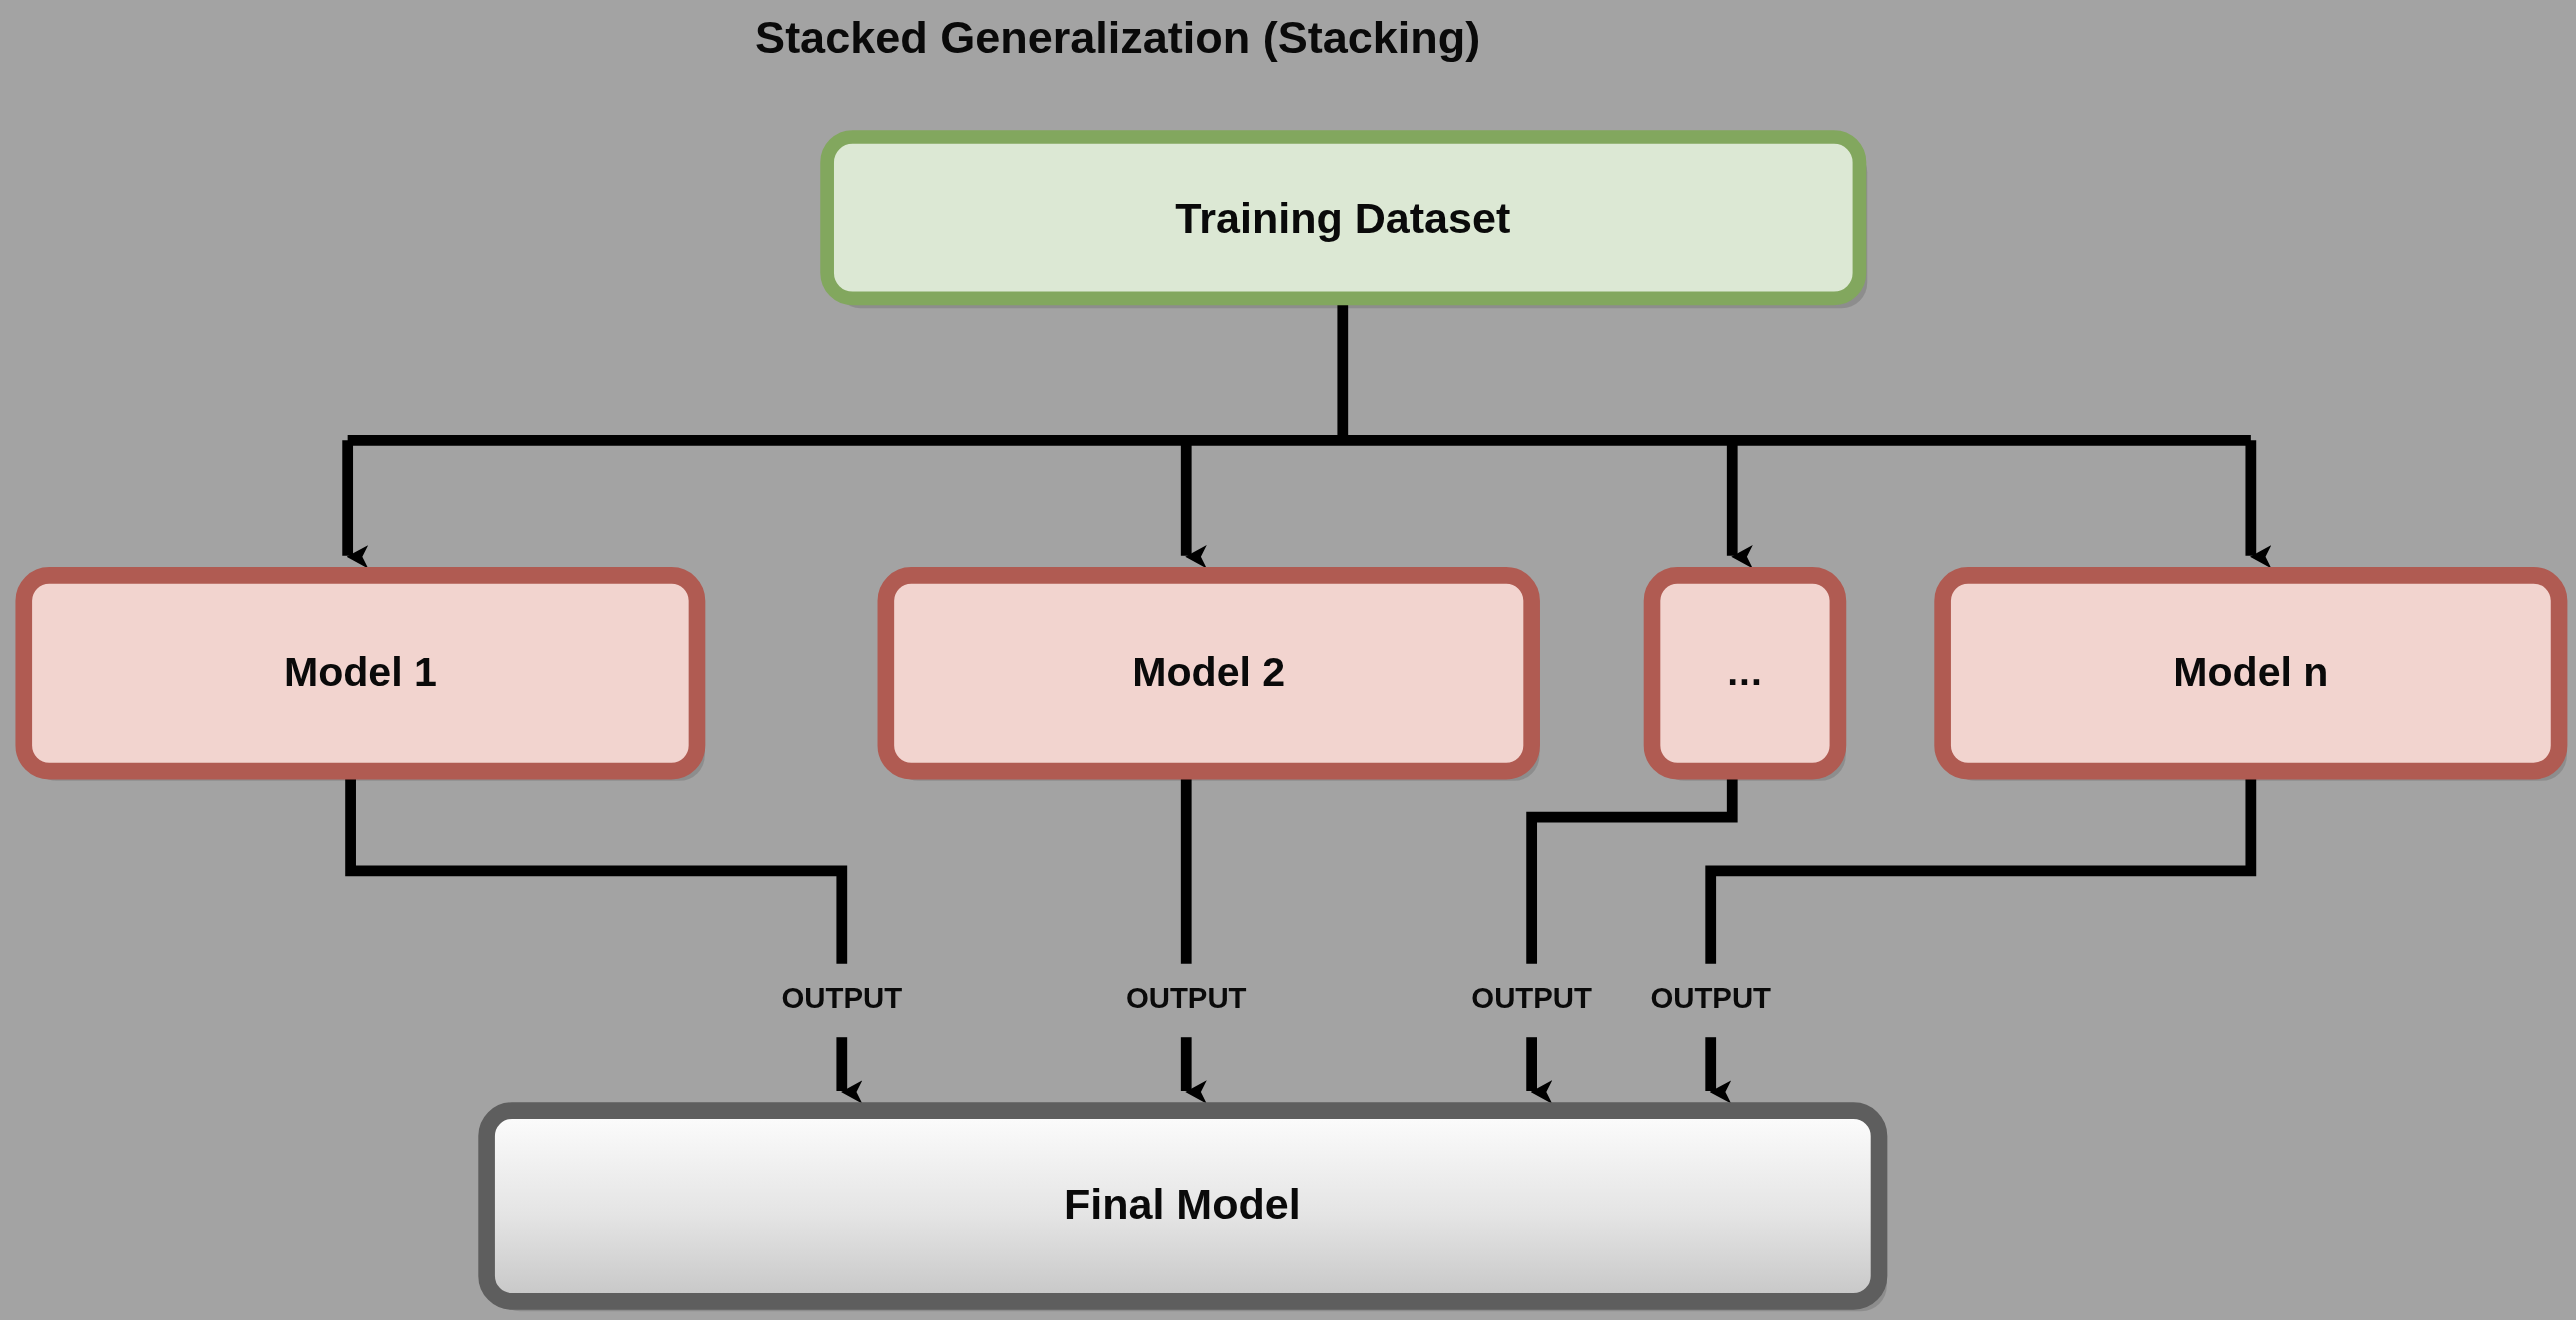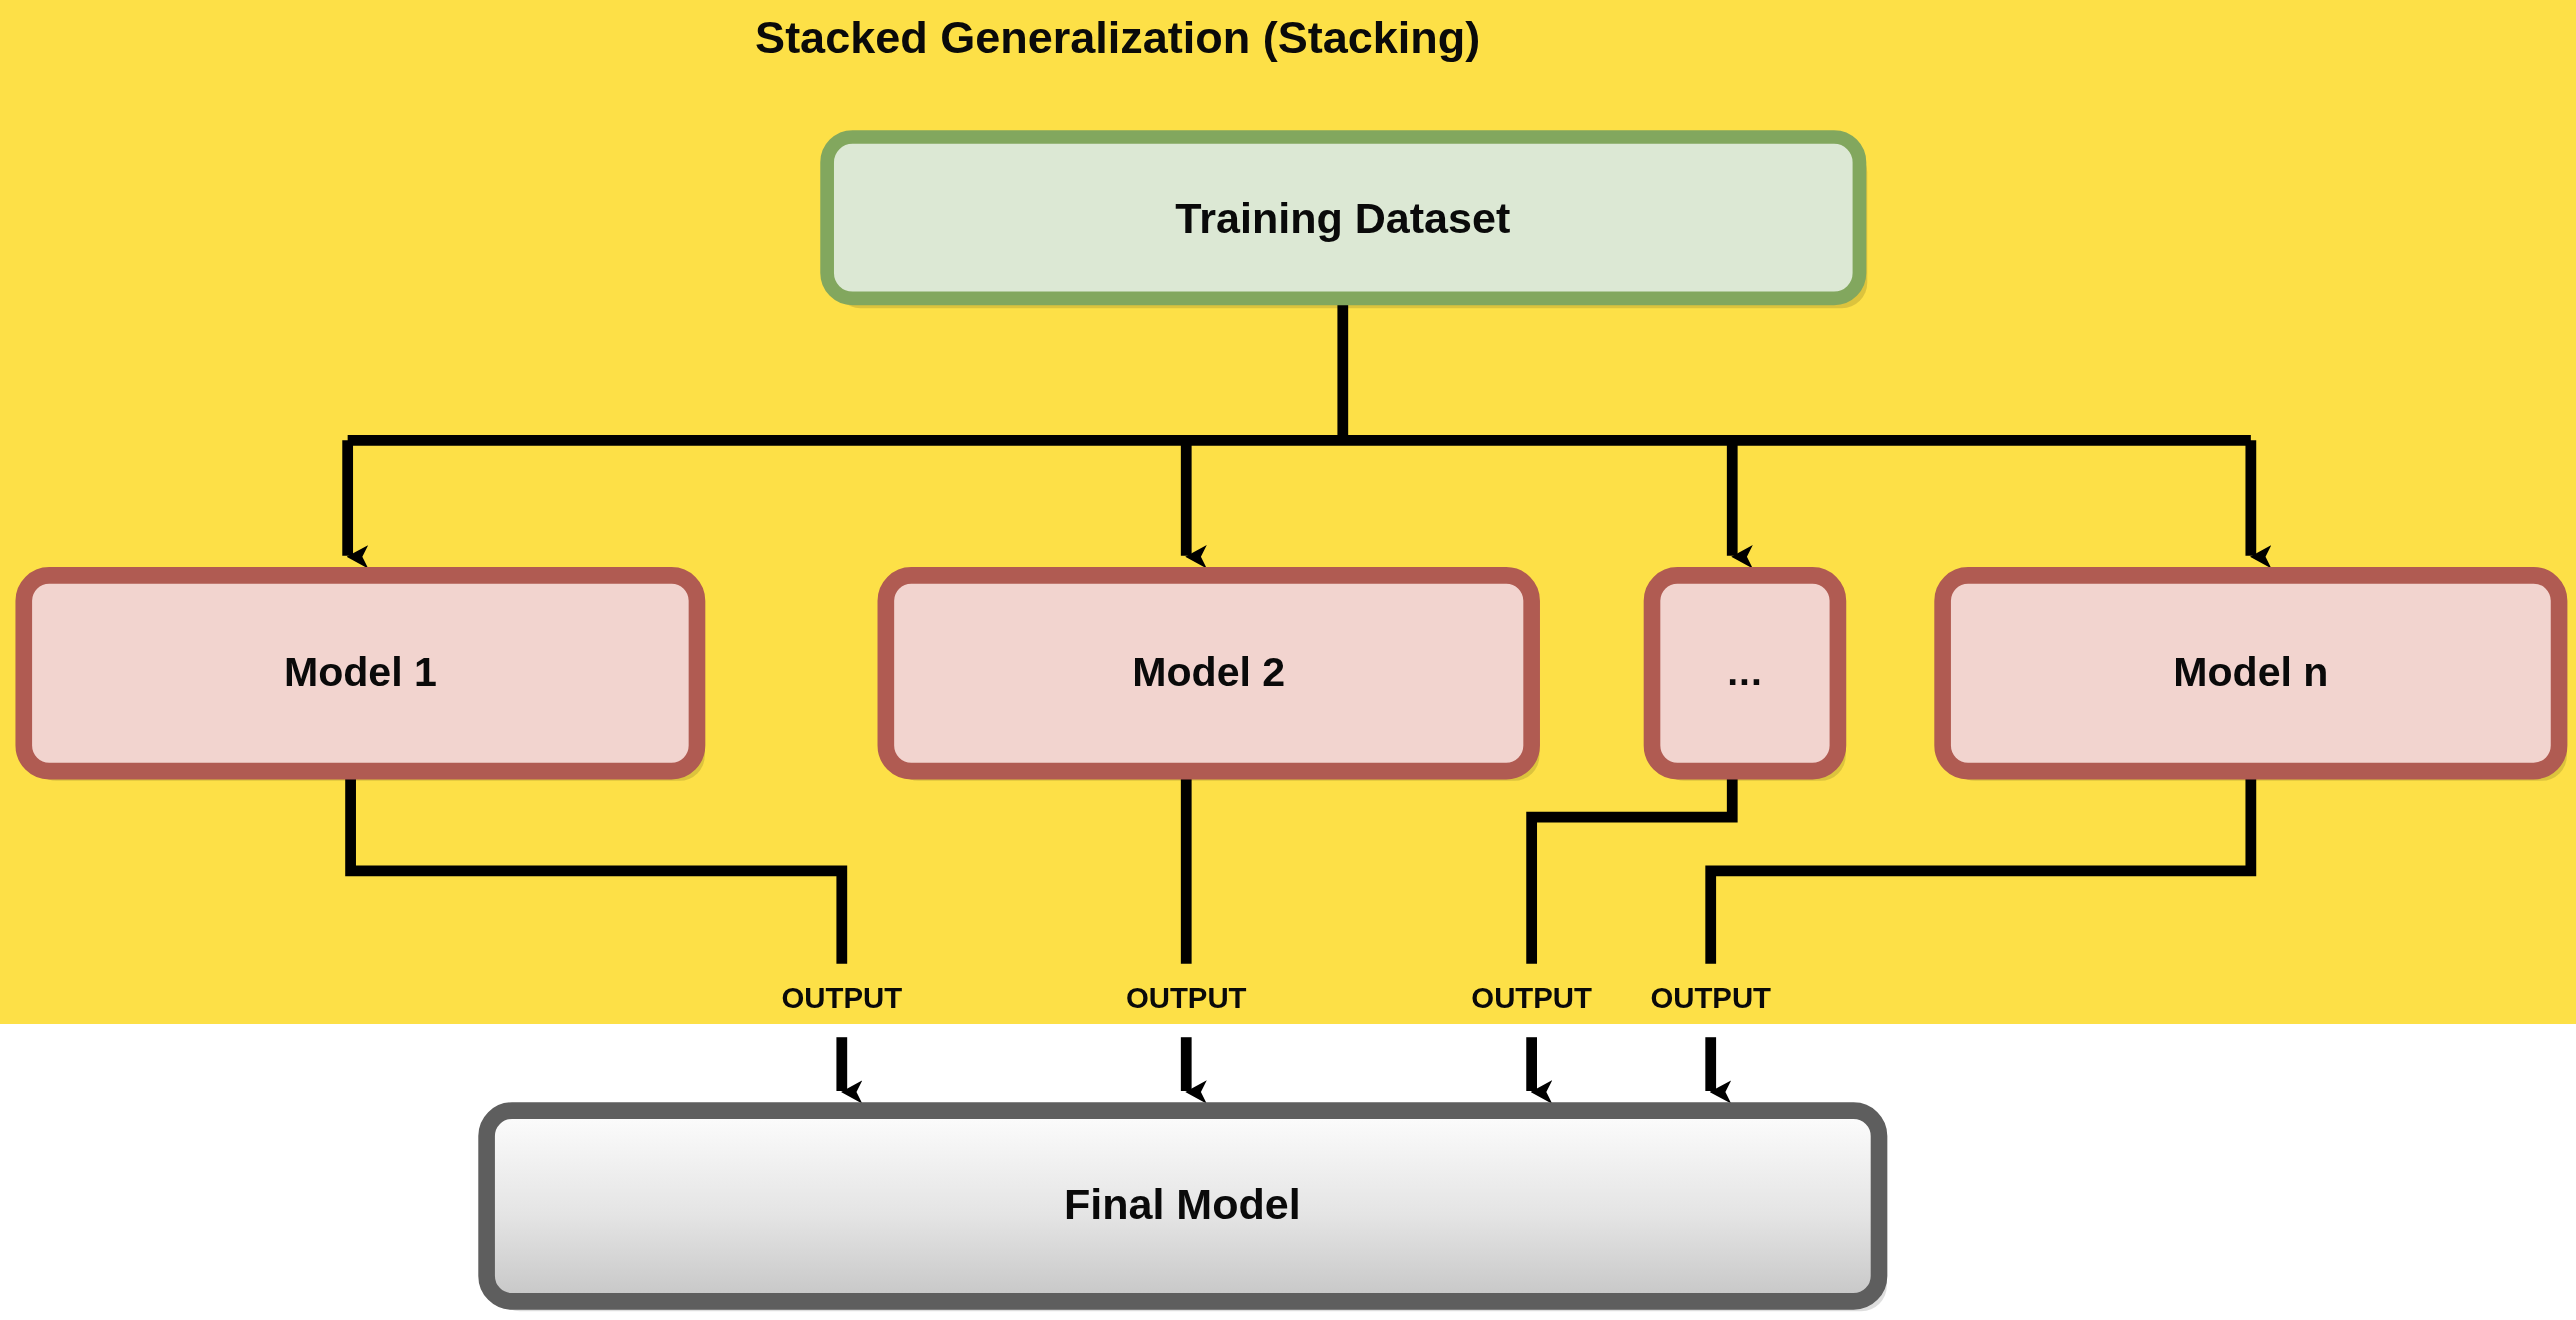--- a/index.html
+++ b/index.html
@@ -9,22 +9,22 @@
   }
   body {
     width: 2576px;
     height: 1320px;
     overflow: hidden;
     font-family: "Liberation Sans", sans-serif;
   }
   #diagram-root {
     position: relative;
     width: 2576px;
-    height: 1024px;
-    background: #fde047;
+    height: 1320px;
+    background: #a3a3a3;
   }
   #diagram-svg {
     position: absolute;
     inset: 0;
     width: 2576px;
     height: 1320px;
     display: block;
   }
   .node-label {
     font-family: "Liberation Sans", sans-serif;

